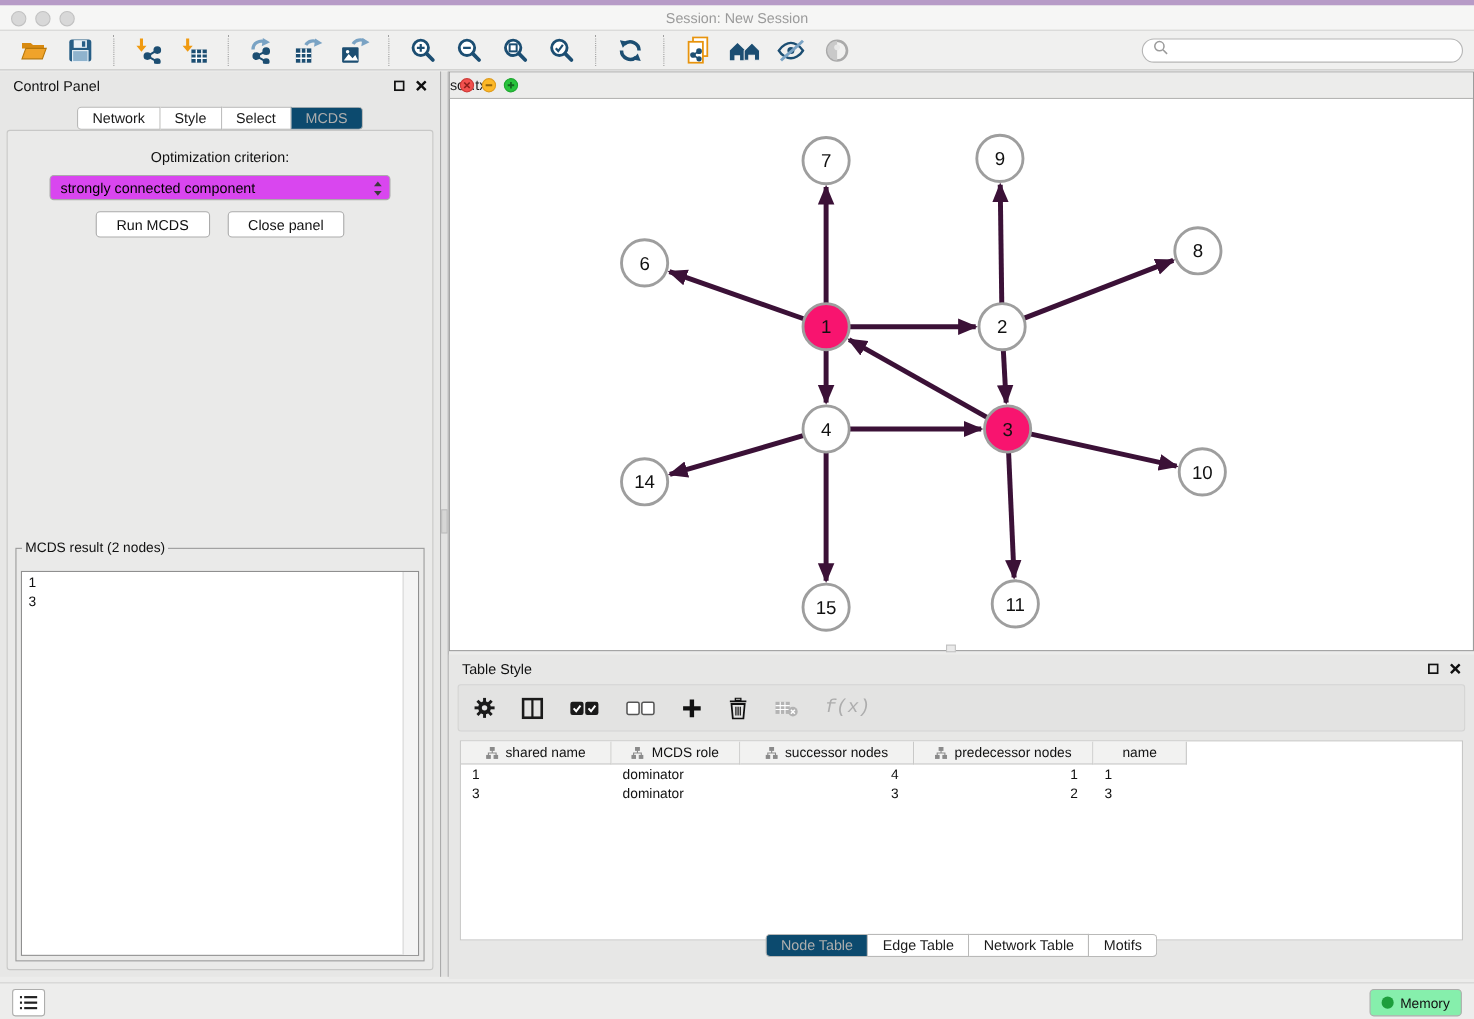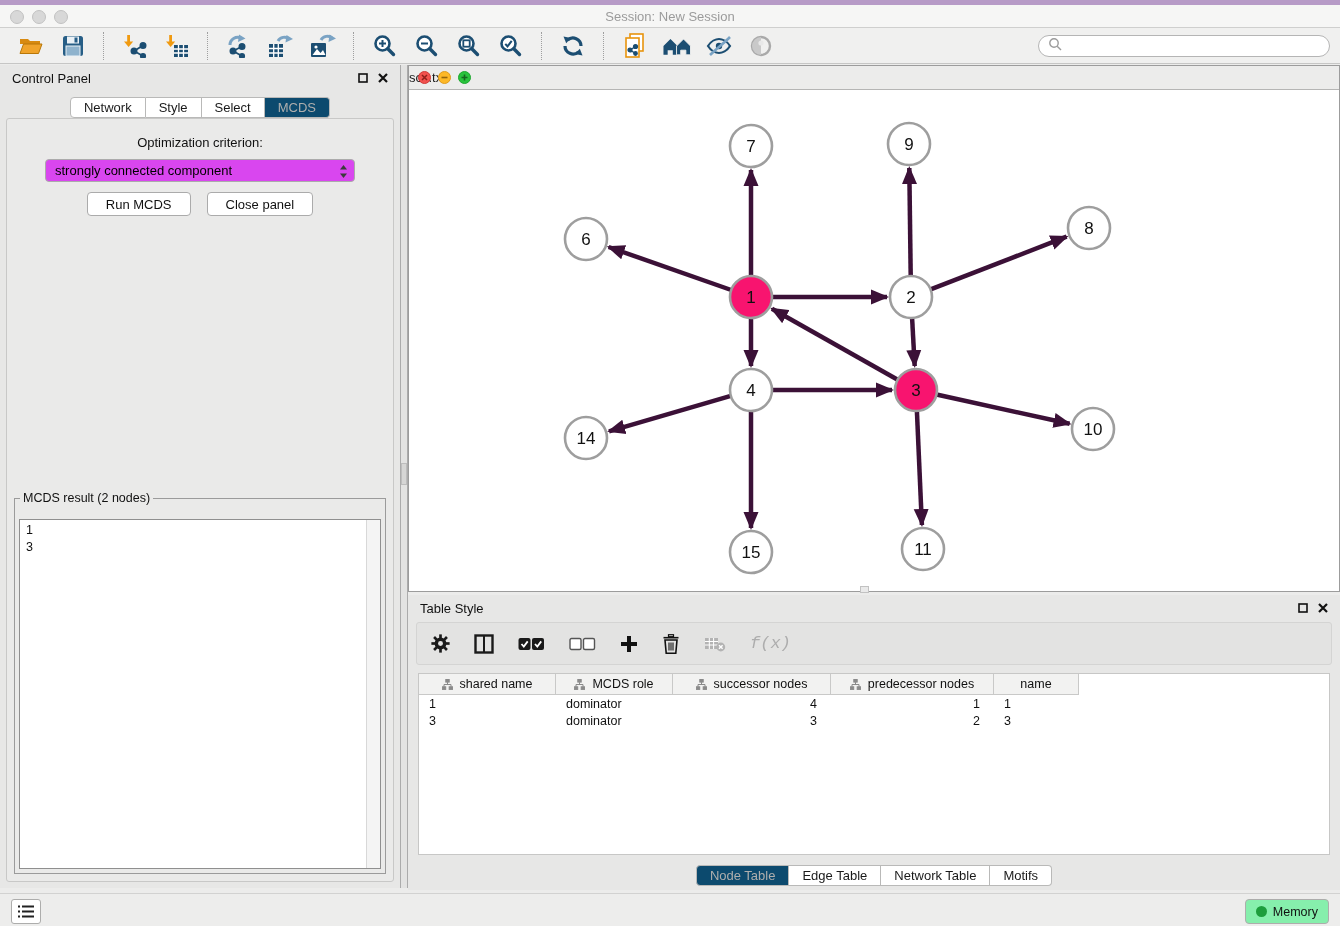--- a/index.html
+++ b/index.html
@@ -55,21 +55,21 @@
   
   .table-panel{position:absolute;left:408px;top:595px;width:932px;height:295px;background:#e7e7e6;}
   .tp-toolbar{position:absolute;top:27px;left:8px;right:8px;height:43px;background:#e3e3e2;border:1px solid #d4d4d3;border-radius:3px;display:flex;align-items:center;padding:0 14px;gap:24px;box-sizing:border-box;}
   .tpi{display:flex;align-items:center;justify-content:center;}
   .fx{font-family:Liberation Mono, monospace;font-style:italic;font-size:17px;color:#adadad;}
   .tp-table{position:absolute;top:78px;left:10px;right:10px;bottom:35px;background:#fff;border:1px solid #c7c7c6;overflow:hidden;box-sizing:border-box;}
   .thead{display:flex;height:21px;}
   .th{box-sizing:border-box;background:#f2f2f1;border-right:1px solid #c9c9c8;border-bottom:1px solid #c9c9c8;display:flex;align-items:center;justify-content:center;gap:7px;font-size:12.5px;color:#111;}
   .tr{display:flex;height:17px;align-items:center;}
   .td{box-sizing:border-box;font-size:12.5px;color:#111;overflow:hidden;white-space:nowrap;}
-  .tp-tabs{position:absolute;bottom:4px;left:0;width:100%;}
+  .tp-tabs{position:absolute;bottom:20px;left:0;width:100%;}
   
   .status-bar{position:absolute;left:0;top:893px;width:100%;height:33px;background:#ededec;border-top:1px solid #d2d2d1;box-sizing:border-box;}
   .list-btn{position:absolute;left:11px;top:5px;width:28px;height:23px;background:#fff;border:1px solid #adadac;border-radius:3px;display:flex;align-items:center;justify-content:center;}
   .memory-btn{position:absolute;right:11px;top:5px;height:23px;background:#86efac;border:1px solid #adadac;border-radius:4px;display:flex;align-items:center;gap:6px;padding:0 10px;font-size:12.5px;color:#111;}
   .memory-dot{width:11px;height:11px;border-radius:50%;background:#1d9e3c;}
 </style>
 </head>
 <body>
 
 <div class="top-strip"></div>

